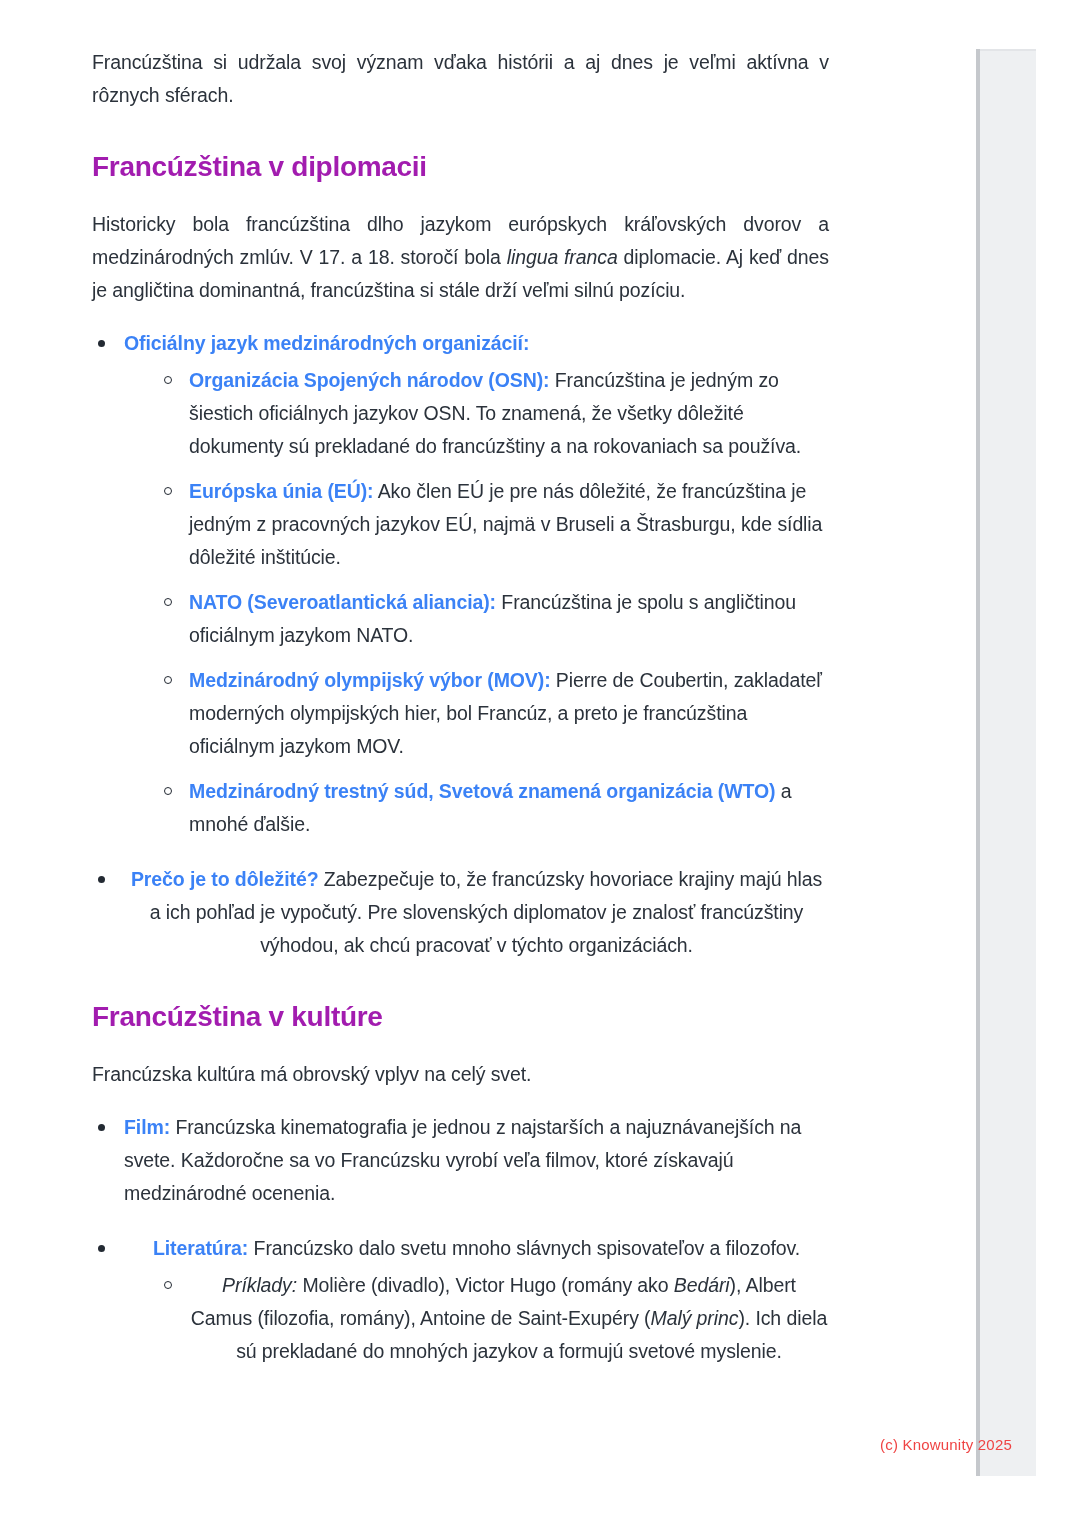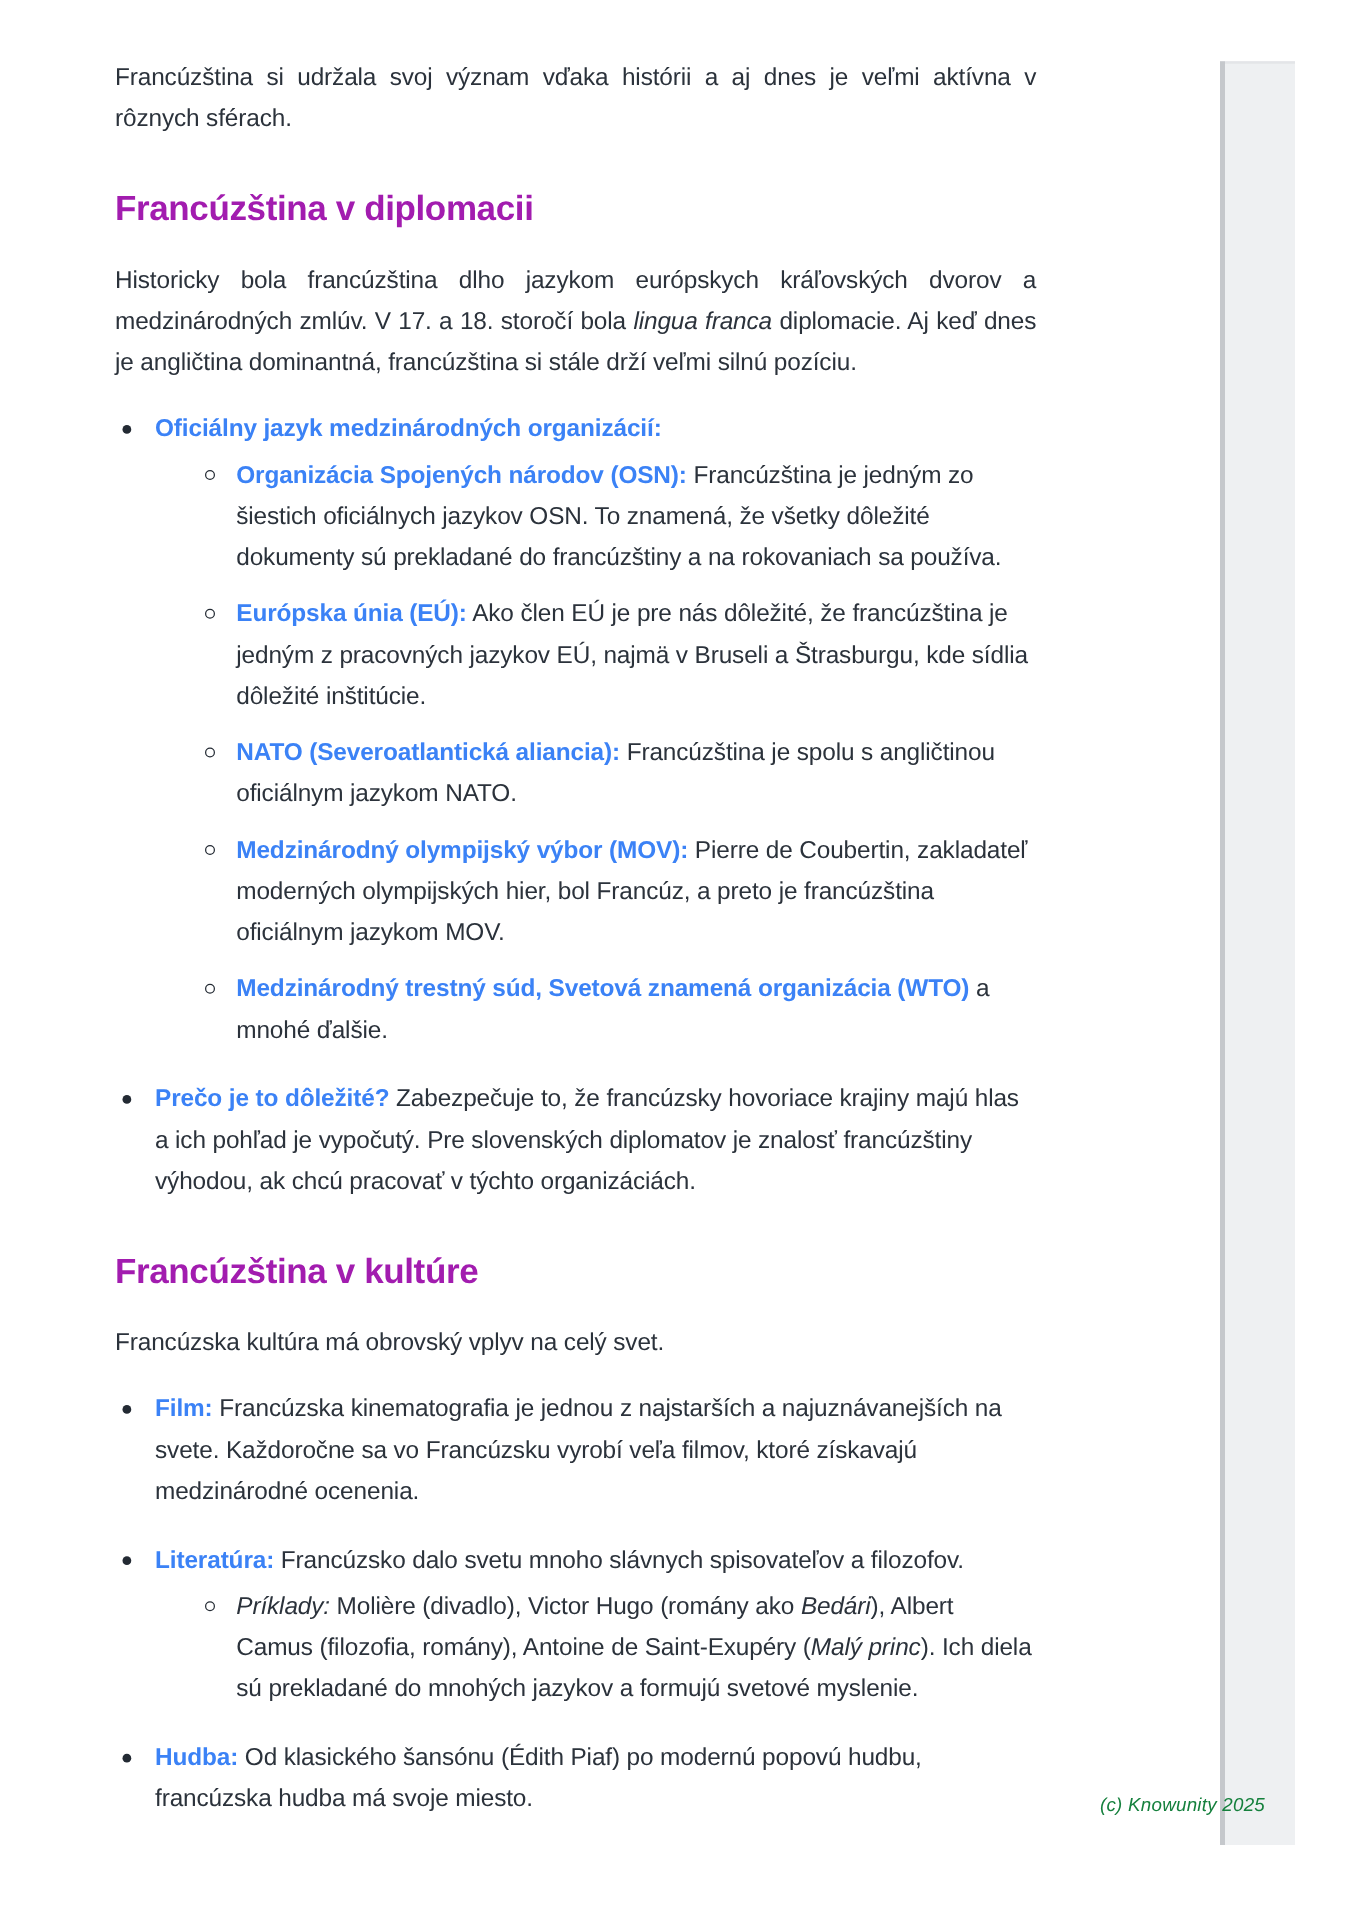--- a/index.html
+++ b/index.html
@@ -15,32 +15,32 @@
   .content{position:absolute;left:92px;top:46px;width:737px;z-index:2;}
   .body{font-size:19.5px;line-height:33px;margin:0;letter-spacing:-0.1px;}
   .just{text-align:justify;}
   .mt{margin-top:24px;}
   h2.section-heading{
     font-size:28px;line-height:34px;font-weight:700;color:#a21caf;
     margin:38px 0 0 0;letter-spacing:-0.3px;
   }
   ul{list-style:none;margin:20px 0 0 0;padding:0;}
   ul.l1 > li{position:relative;padding-left:32px;font-size:19.5px;line-height:33px;letter-spacing:-0.1px;}
-  ul.l1 > li + li{margin-top:22px;}
+  ul.l1 > li + li{margin-top:22px;text-align:center;}
   ul.l2{margin:4px 0 0 32px;}
   ul.l2 > li{position:relative;padding-left:33px;}
   ul.l2 > li + li{margin-top:12px;}
   .marker{position:absolute;display:block;border-radius:50%;}
   .marker.disc{left:6px;top:13px;width:7px;height:7px;background:#232a33;}
   .marker.ring{left:8px;top:12px;width:6px;height:6px;background:transparent;border:1.5px solid #232a33;}
   .b{font-weight:700;color:#3b82f6;}
   em{font-style:italic;}
   .footer{
     position:absolute;top:1436px;right:68px;z-index:3;
-    font-size:15px;line-height:18px;color:#15803d;letter-spacing:0.2px;font-style:italic;
+    font-size:15px;line-height:18px;color:#ef4444;letter-spacing:0.2px;
   }
 </style>
 </head>
 <body>
 
 <div class="page">
 
   <div class="next-page-edge"></div>
 
   <main class="content">
@@ -96,23 +96,19 @@
       <li>
         <span class="marker disc"></span>
         <span class="b">Literatúra:</span><span> Francúzsko dalo svetu mnoho slávnych spisovateľov a filozofov.</span>
         <ul class="l2">
           <li>
             <span class="marker ring"></span>
             <em>Príklady:</em><span> Molière (divadlo), Victor Hugo (romány ako </span><em>Bedári</em><span>), Albert Camus (filozofia, romány), Antoine de Saint-Exupéry (</span><em>Malý princ</em><span>). Ich diela sú prekladané do mnohých jazykov a formujú svetové myslenie.</span>
           </li>
         </ul>
       </li>
-      <li>
-        <span class="marker disc"></span>
-        <span class="b">Hudba:</span><span> Od klasického šansónu (Édith Piaf) po modernú popovú hudbu, francúzska hudba má svoje miesto.</span>
-      </li>
     </ul>
 
   </main>
 
   <div class="footer">(c) Knowunity 2025</div>
 
 </div>
 
 </body></html>

